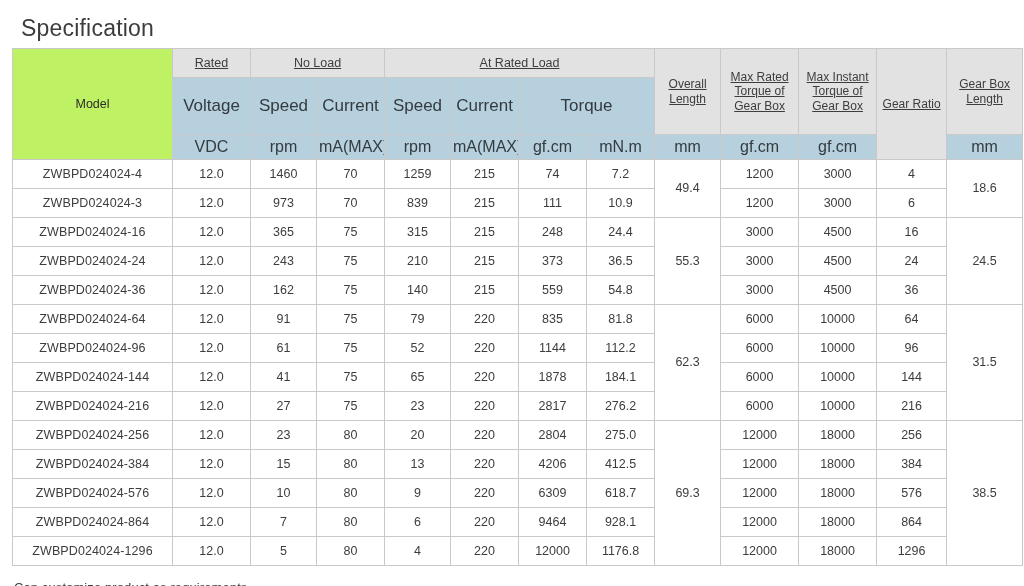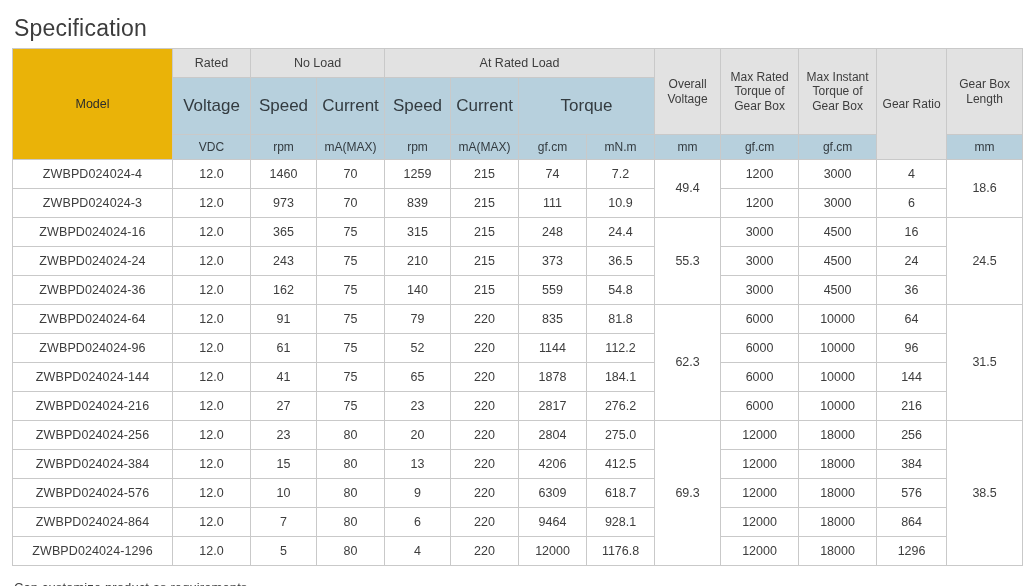--- a/index.html
+++ b/index.html
@@ -18,21 +18,21 @@
     position: relative;
     width: 1024px;
     height: 586px;
     box-sizing: border-box;
   }
   .page-title {
     font-size: 23px;
     font-weight: 400;
     color: #3c3c3c;
     letter-spacing: 0.2px;
-    padding: 13px 0 0 14px;
+    padding: 13px 0 0 21px;
     line-height: 30px;
   }
   .table-wrap {
     padding: 5px 0 0 12px;
   }
   table.spec {
     border-collapse: collapse;
     table-layout: fixed;
     width: 1000px;
     font-size: 12.5px;
@@ -48,43 +48,44 @@
     line-height: 1.18;
     overflow: hidden;
     white-space: nowrap;
   }
   
   th.grp {
     background: #e2e2e2;
     height: 28px;
     font-size: 12.5px;
     color: #3d3d3d;
+    text-decoration: underline;
   }
   th.grp.tall {
     white-space: normal;
     line-height: 1.2;
     font-size: 12px;
   }
   
   th.sub {
     background: #b7d0dd;
     height: 56px;
     font-size: 17px;
     color: #333b40;
   }
   
   th.unit {
     background: #b7d0dd;
     height: 24px;
-    font-size: 12px;
+    font-size: 16px;
     color: #333b40;
   }
   
   th.model {
-    background: #eab308;
+    background: #bef264;
     font-weight: bold;
     font-size: 12.5px;
     color: #2c2c2c;
   }
   
   table.spec tbody td {
     height: 28px;
     background: #ffffff;
     font-size: 12.5px;
     color: #3d3d3d;
@@ -141,21 +142,21 @@
           <col class="c-maxinst">
         <col class="c-ratio">
           <col class="c-gblen">
       </colgroup>
       <thead>
         <tr>
           <th class="model" rowspan="3">Model</th>
           <th class="grp">Rated</th>
           <th class="grp" colspan="2">No Load</th>
           <th class="grp" colspan="4">At Rated Load</th>
-          <th class="grp tall" rowspan="2">Overall Voltage</th>
+          <th class="grp tall" rowspan="2">Overall Length</th>
           <th class="grp tall" rowspan="2">Max Rated Torque of Gear Box</th>
           <th class="grp tall" rowspan="2">Max Instant Torque of Gear Box</th>
           <th class="grp tall" rowspan="3">Gear Ratio</th>
           <th class="grp tall" rowspan="2">Gear Box Length</th>
         </tr>
         <tr>
           <th class="sub">Voltage</th>
           <th class="sub">Speed</th>
           <th class="sub">Current</th>
           <th class="sub">Speed</th>

